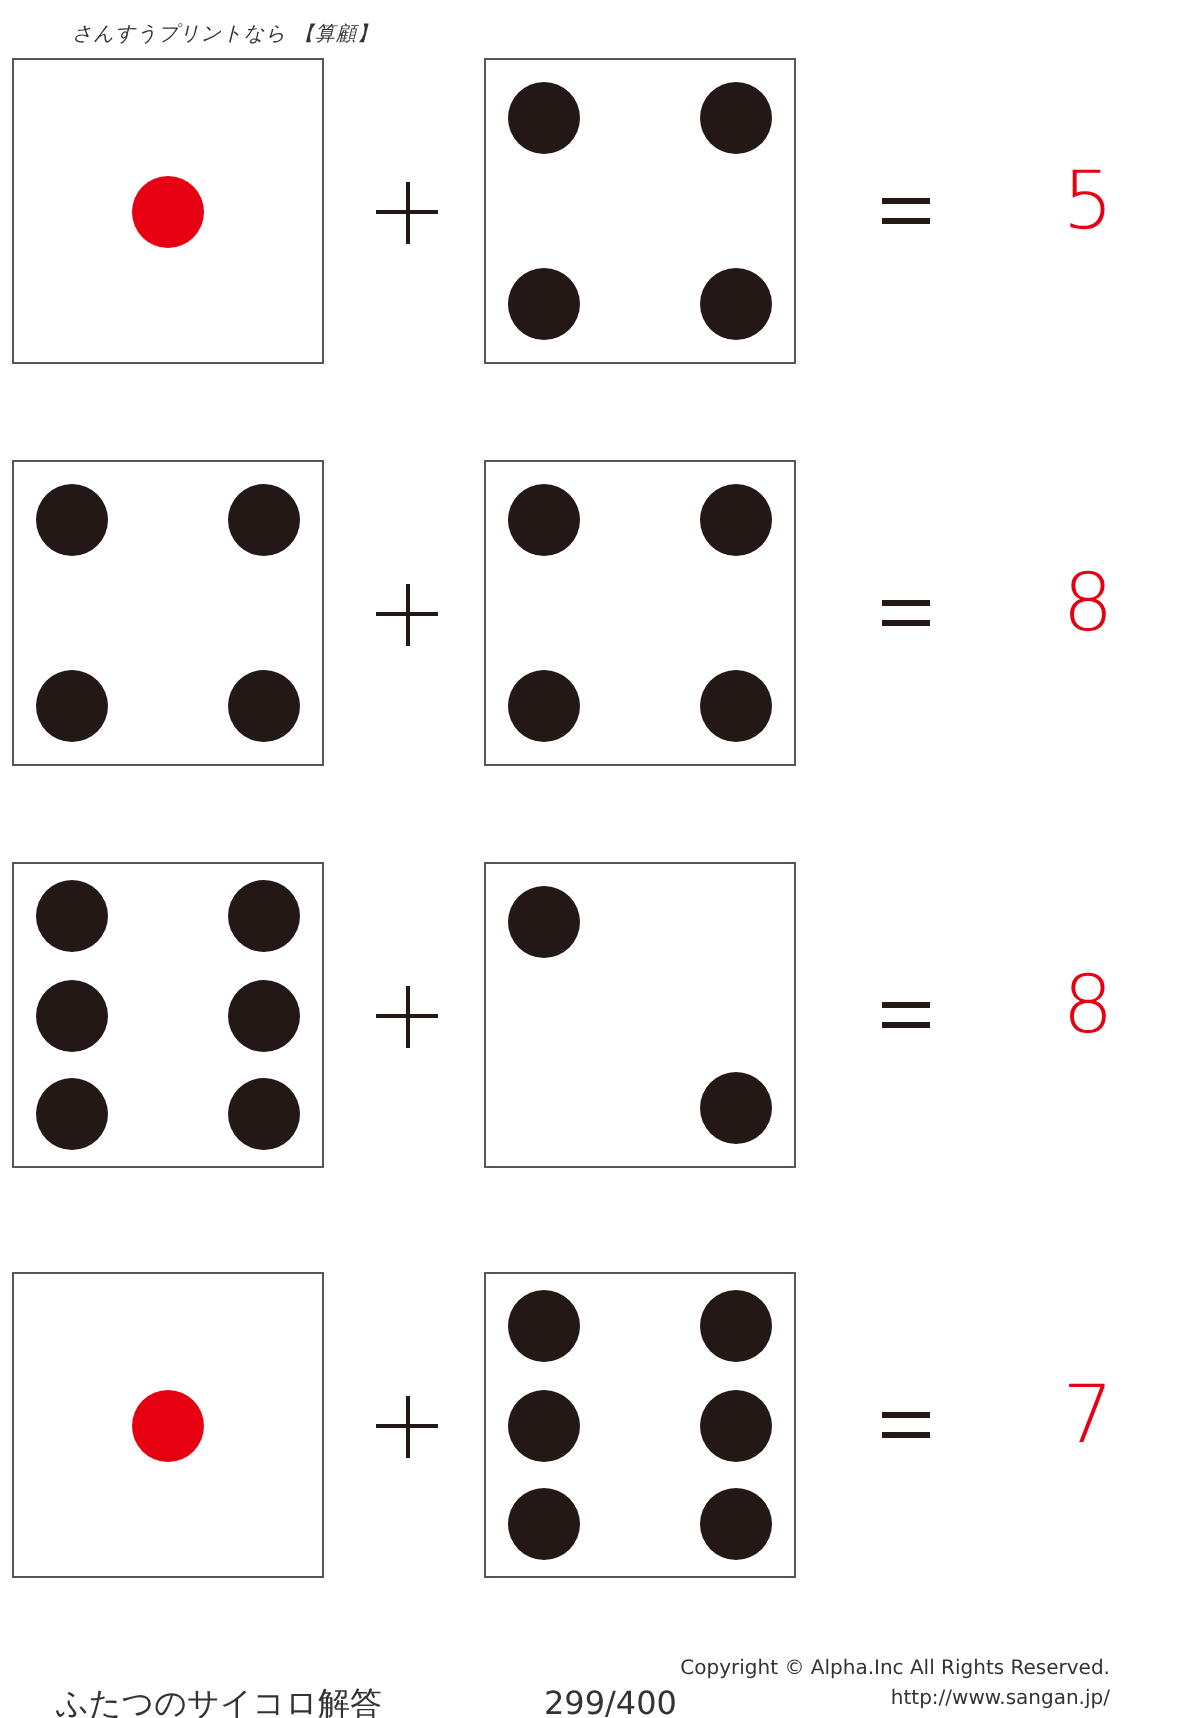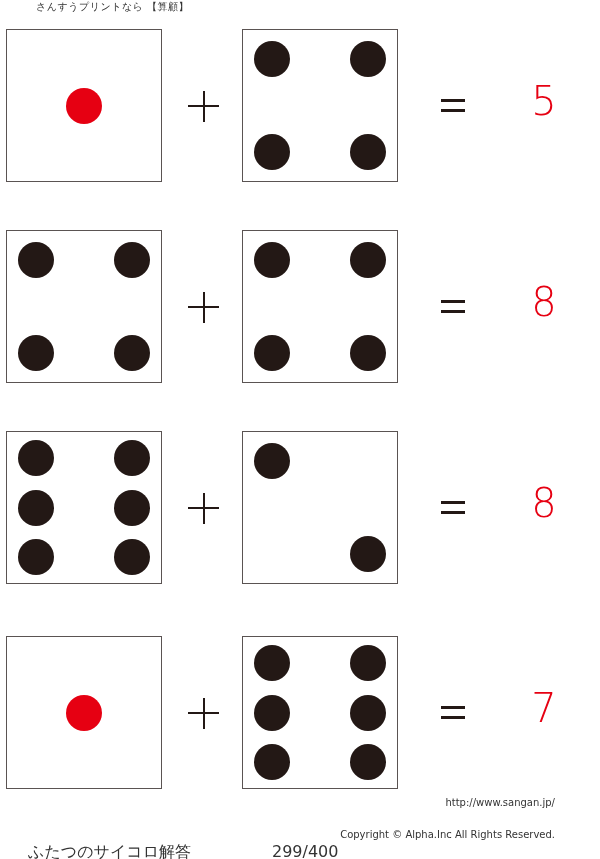--- a/index.html
+++ b/index.html
@@ -1,35 +1,35 @@
 <!DOCTYPE html>
 <html><head>
 <meta charset="utf-8">
 <style>
   html, body { margin: 0; padding: 0; background: #ffffff; }
   body { width: 600px; height: 859px; position: relative; overflow: hidden;
          font-family: "DejaVu Sans", sans-serif; color: #231815; }
-  .header { position: absolute; left: 36px; top: 0; font-size: 10px; color: #333; letter-spacing: 0.5px; }
+  .header { position: absolute; left: 36px; top: 10px; font-size: 10px; color: #333; letter-spacing: 0.5px; font-style: italic; }
   .row { position: absolute; left: 0; width: 600px; height: 156px; }
   .die { position: absolute; top: 0; width: 156px; height: 153px; border: 1.5px solid #5a5352; box-sizing: border-box; background: #fff; }
   .die.left { left: 6px; }
   .die.right { left: 242px; }
   .pip { position: absolute; width: 36px; height: 36px; border-radius: 50%; background: #231815; transform: translate(-50%, -50%); }
   .pip.red { background: #e60012; }
   .plus-shape { position: absolute; left: 188px; top: 62px; width: 31px; height: 31px; }
   .plus-shape::before { content: ""; position: absolute; left: 0; top: 14px; width: 31px; height: 2px; background: #231815; }
   .plus-shape::after { content: ""; position: absolute; left: 14.5px; top: 0; width: 2px; height: 31px; background: #231815; }
   .eq-shape { position: absolute; left: 441px; top: 70px; width: 24px; height: 13px; }
   .eq-shape::before { content: ""; position: absolute; left: 0; top: 0; width: 24px; height: 2.5px; background: #231815; }
   .eq-shape::after { content: ""; position: absolute; left: 0; top: 10px; width: 24px; height: 2.5px; background: #231815; }
   .answer { position: absolute; left: 526px; top: 52px; width: 36px; text-align: center; font-size: 40px; color: #e60012; font-family: "DejaVu Sans", sans-serif; font-weight: 300; line-height: 1; }
   .footer-left { position: absolute; left: 28px; top: 842px; font-size: 16px; color: #333; }
   .footer-page { position: absolute; left: 272px; top: 842px; font-size: 16px; color: #333; }
   .footer-copy { position: absolute; right: 45px; top: 829px; font-size: 10px; color: #333; text-align: right; }
-  .footer-url { position: absolute; right: 45px; top: 797px; font-size: 10px; color: #333; text-align: right; }
+  .footer-url { position: absolute; right: 45px; top: 844px; font-size: 10px; color: #333; text-align: right; }
 </style>
 </head>
 <body>
 
 <div class="header">さんすうプリントなら 【算顧】</div>
 
 <div id="rows">
     <div class="row" style="top: 29px;">
       <div class="die left">
         <div class="pip red" style="left: 50%; top: 50%;"></div>

